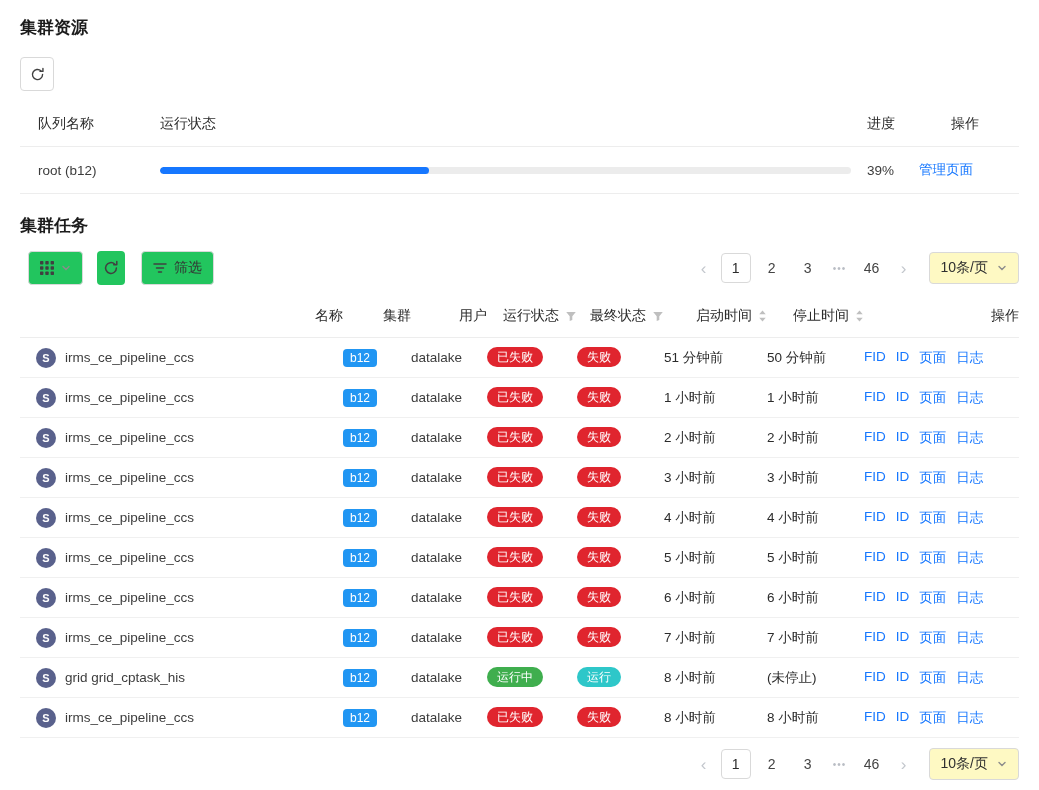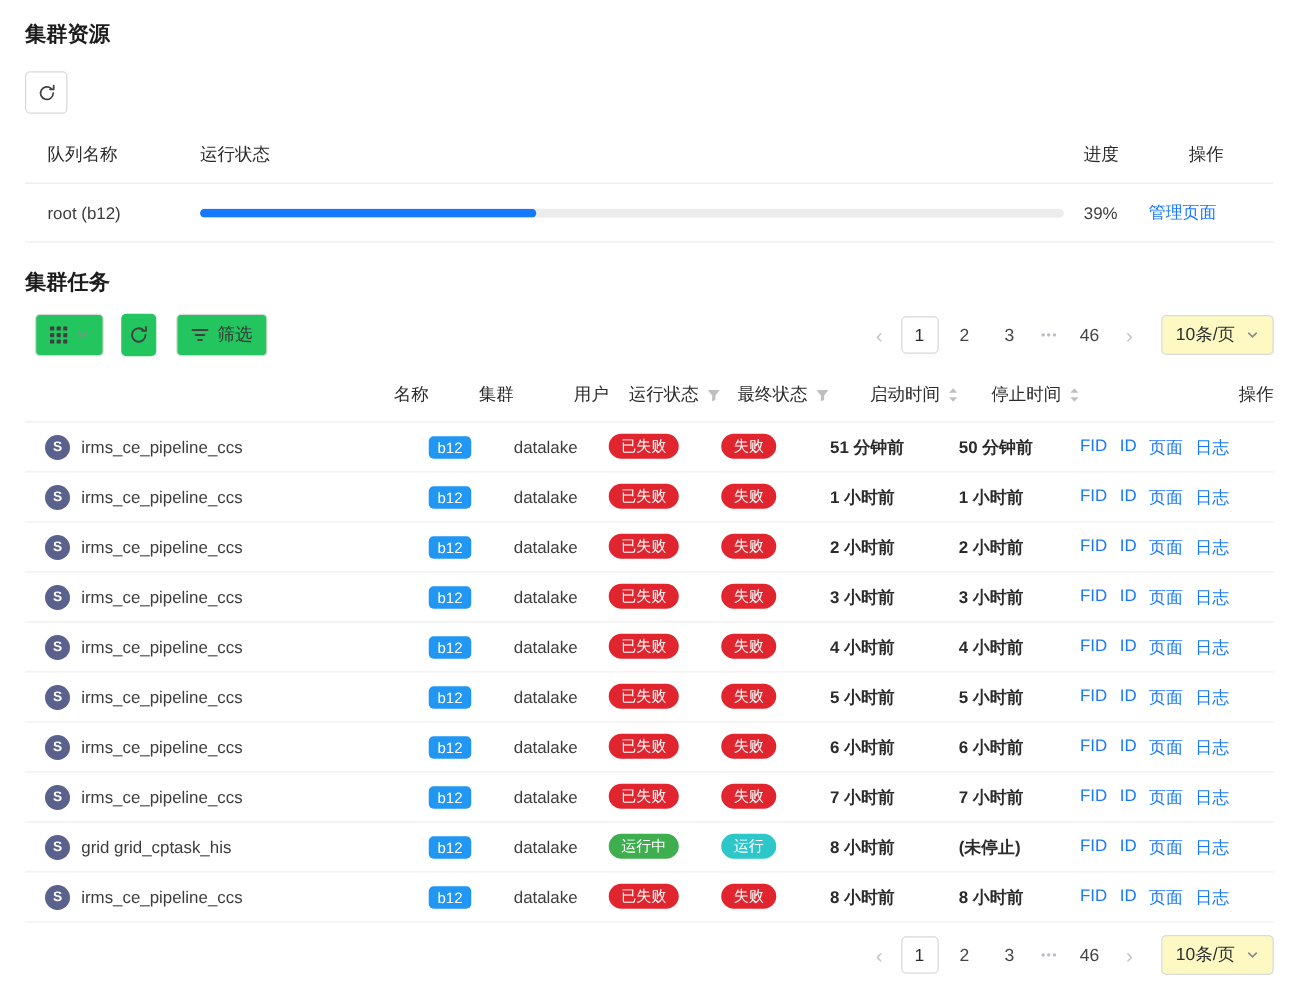--- a/index.html
+++ b/index.html
@@ -75,21 +75,21 @@
   .avatar {
     width: 20px; height: 20px; border-radius: 50%; background: var(--avatar-bg);
     color: #fff; font-size: 11px; font-weight: 700;
     display: inline-flex; align-items: center; justify-content: center; flex: 0 0 20px;
   }
   .tag { background: var(--tag-blue); color: #fff; font-size: 12px; padding: 2px 7px; border-radius: 4px; }
   .badge { color: #fff; font-size: 12px; padding: 3px 10px; border-radius: 10px; white-space: nowrap; }
   .badge.red { background: var(--badge-red); }
   .badge.green { background: var(--badge-green); }
   .badge.cyan { background: var(--badge-cyan); }
-  .time { font-weight: 700; color: #2b2b2b; margin-left: 16px; }
+  .time { font-weight: 400; color: #2b2b2b; margin-left: 16px; }
   .links { display: inline-flex; gap: 10px; }
 
   .bottom-bar { display: flex; justify-content: flex-end; align-items: center; padding: 10px 0 8px; }
 </style>
 </head>
 <body>
 
 <div class="page">
 
   

